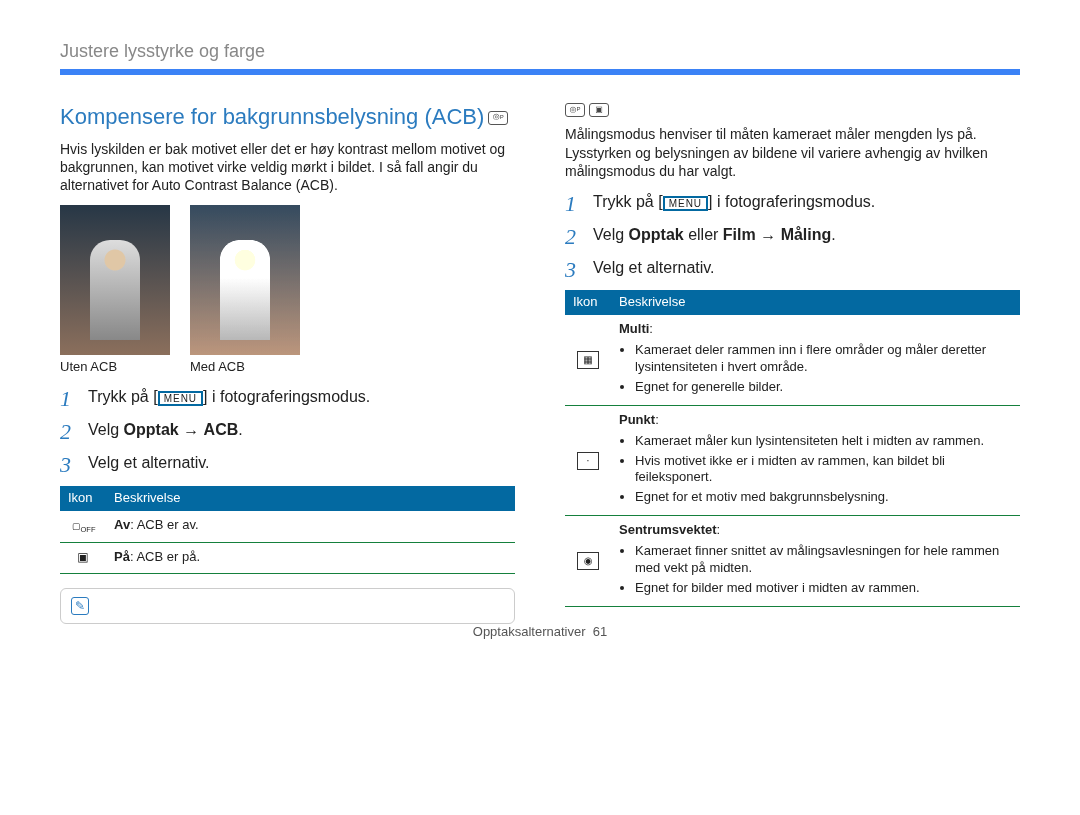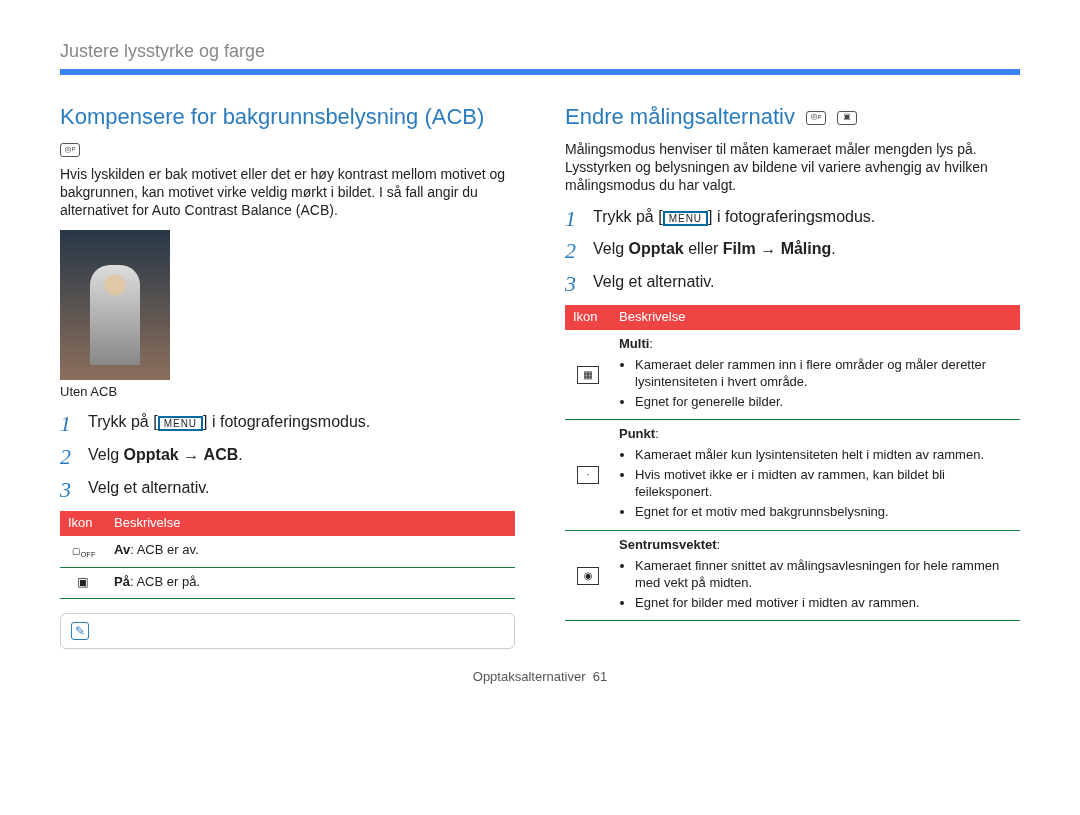--- a/index.html
+++ b/index.html
@@ -25,21 +25,21 @@
   .cols { display: flex; gap: 50px; }
   .col { flex: 1; }
   h2.blue {
     color: #2b7bbf;
     font-weight: 400;
     font-size: 22px;
     margin: 0 0 8px 0;
     display: flex;
     align-items: center;
     flex-wrap: wrap;
-    gap: 11px;
+    gap: 4px;
   }
   .mode-badge {
     display: inline-flex;
     width: 20px; height: 14px;
     border: 1px solid #555;
     border-radius: 3px;
     font-size: 8px;
     align-items: center;
     justify-content: center;
     color: #444;
@@ -93,21 +93,21 @@
     font-size: 10px;
     letter-spacing: 1px;
   }
   table.desc {
     border-collapse: collapse;
     width: 100%;
     margin-top: 6px;
     font-size: 13px;
   }
   table.desc th {
-    background: #ef4444;
+    background: #0369a1;
     color: #fff;
     font-weight: 400;
     text-align: left;
     padding: 4px 8px;
   }
   table.desc td {
     padding: 6px 8px;
     border-bottom: 1px solid #15803d;
     vertical-align: top;
   }
@@ -144,21 +144,20 @@
     border-radius: 3px;
     text-align: center;
     font-size: 12px;
     line-height: 16px;
     flex: 0 0 18px;
   }
   .footer {
     text-align: center;
     font-size: 13px;
     color: #555;
-    margin-top: 20px;
   }
 </style>
 </head>
 <body>
 
 <div class="breadcrumb">Justere lysstyrke og farge</div>
 
 <div class="cols">
 
   <div class="col">
@@ -166,20 +165,24 @@
       <span>Kompensere for bakgrunnsbelysning (ACB)</span>
       <span class="mode-badge">◎<sub style="font-size:6px">P</sub></span>
     </h2>
     <p>Hvis lyskilden er bak motivet eller det er høy kontrast mellom motivet og bakgrunnen, kan motivet virke veldig mørkt i bildet. I så fall angir du alternativet for Auto Contrast Balance (ACB).</p>
 
     <div class="thumbs">
       <div class="thumb-box">
         <div class="thumb"></div>
         <div class="caption">Uten ACB</div>
       </div>
+      <div class="thumb-box">
+        <div class="thumb light"></div>
+        <div class="caption">Med ACB</div>
+      </div>
     </div>
 
     <ol class="steps">
       <li>
         <span>Trykk på [</span><span class="kbd">MENU</span><span>] i fotograferingsmodus.</span>
       </li>
       <li>
         <span>Velg </span><b>Opptak</b><span> → </span><b>ACB</b><span>.</span>
       </li>
       <li>Velg et alternativ.</li>
@@ -202,21 +205,20 @@
     </tbody>
       </table>
 
     <div class="note-box">
       <div class="note-icon">✎</div>
     </div>
   </div>
 
   <div class="col">
     <h2 class="blue">
-      <span>Endre målingsalternativ</span>
       <span class="mode-badge">◎<sub style="font-size:6px">P</sub></span>
       <span class="mode-badge">▣</span>
     </h2>
     <p>Målingsmodus henviser til måten kameraet måler mengden lys på. Lysstyrken og belysningen av bildene vil variere avhengig av hvilken målingsmodus du har valgt.</p>
 
     <ol class="steps">
       <li>
         <span>Trykk på [</span><span class="kbd">MENU</span><span>] i fotograferingsmodus.</span>
       </li>
       <li>

